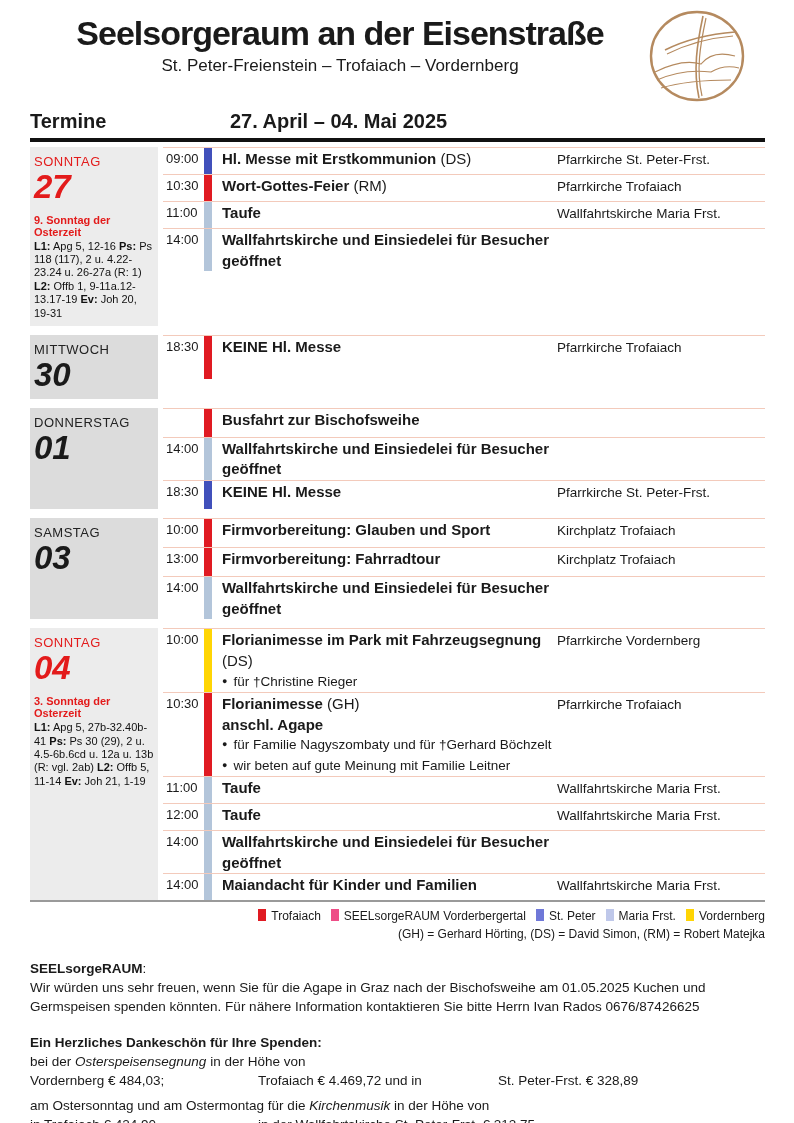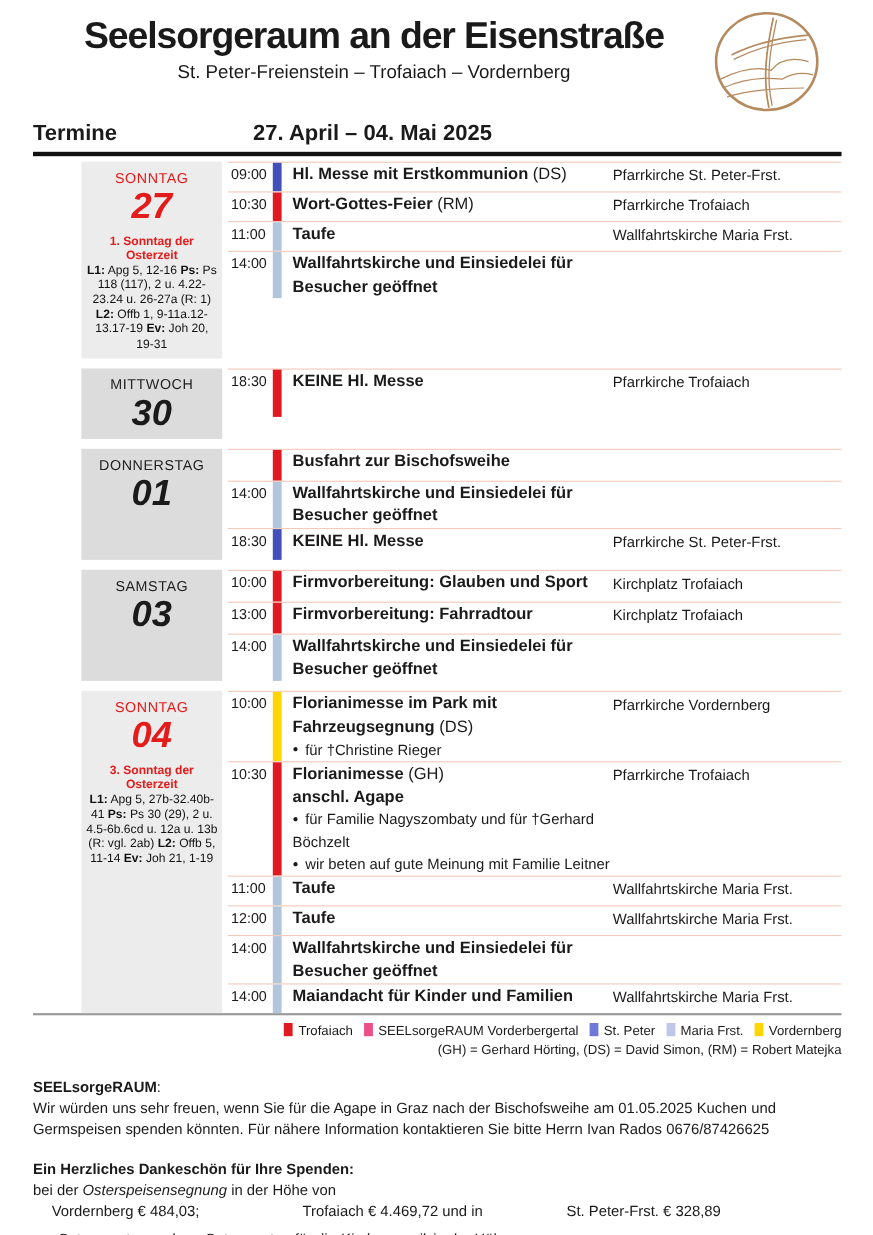--- a/index.html
+++ b/index.html
@@ -16,21 +16,21 @@
 
   
   .termine-row { display: flex; align-items: baseline; margin-top: 8px; }
   .termine-label { font-size: 20px; font-weight: bold; width: 200px; }
   .termine-dates { font-size: 20px; font-weight: bold; }
   .thick-rule { height: 4px; background: #111; margin-top: 5px; }
 
   
   .schedule { margin-top: 5px; border-bottom: 2px solid #9a9a9a; }
   .day-section { display: flex; margin-bottom: 9px; }
-  .day-block { width: 128px; flex: 0 0 128px; background: #dcdcdc; text-align: center; padding: 7px 4px 6px 4px; margin-left: 44px; }
+  .day-block { width: 128px; flex: 0 0 128px; background: #dcdcdc; padding: 7px 4px 6px 4px; }
   .day-block.sunday { background: #ececec; }
   .day-name { font-size: 13px; letter-spacing: 0.5px; color: #222; }
   .day-block.sunday .day-name { color: #e31b1b; }
   .day-number { font-size: 33px; font-weight: bold; line-height: 1.05; margin-top: 1px; font-style: italic; }
   .day-block.sunday .day-number { color: #e31b1b; }
   .day-feast { font-size: 11px; font-weight: bold; color: #e31b1b; margin-top: 9px; }
   .day-readings { font-size: 11px; line-height: 1.22; margin-top: 2px; color: #111; }
   .day-events { flex: 1; margin-left: 5px; display: flex; flex-direction: column; }
   .ev-row { display: flex; border-top: 1px solid #f3cabb; min-height: 27px; }
   .ev-time { flex: 0 0 37px; padding-left: 3px; font-size: 13px; padding-top: 3px; }
@@ -48,21 +48,21 @@
 
   
   .legend { text-align: right; font-size: 12px; margin-top: 6px; line-height: 1.45; }
   .lg-item { margin-left: 10px; white-space: nowrap; }
   .lg-sq { display: inline-block; width: 8px; height: 12px; vertical-align: -1px; margin-right: 5px; }
 
   
   .section { margin-top: 17px; font-size: 13.5px; line-height: 1.4; }
   .section h3 { font-size: 13.5px; font-weight: bold; }
   .section h3 .colon { font-weight: normal; }
-  .cols { display: flex; margin-left: 17px; }
+  .cols { display: flex; }
   .cols .c1 { flex: 0 0 228px; }
   .cols .c2 { flex: 0 0 240px; }
   .cols .c3 { flex: 1; }
   .gap-line { height: 7px; }
 </style>
 </head>
 <body>
 
 <div class="page">
 
@@ -87,21 +87,21 @@
     <span class="termine-label">Termine</span>
     <span class="termine-dates">27. April – 04. Mai 2025</span>
   </div>
   <div class="thick-rule"></div>
 
   <div class="schedule">
       <div class="day-section">
         <div class="day-block sunday">
           <div class="day-name">SONNTAG</div>
           <div class="day-number">27</div>
-          <div class="day-feast">1. Sonntag der Osterzeit</div>
+          <div class="day-feast">9. Sonntag der Osterzeit</div>
           <div class="day-readings"><b>L1:</b> Apg 5, 12-16 <b>Ps:</b> Ps 118 (117), 2 u. 4.22-23.24 u. 26-27a (R: 1) <b>L2:</b> Offb 1, 9-11a.12-13.17-19 <b>Ev:</b> Joh 20, 19-31</div>
         </div>
         <div class="day-events">
           <div class="ev-row">
             <span class="ev-time">09:00</span>
             <span class="ev-bar" style="background: rgb(65, 80, 187);"></span>
             <div class="ev-main">
               <div class="ev-title"><b>Hl. Messe mit Erstkommunion</b> <span class="sfx">(DS)</span></div>
             </div>
             <div class="ev-loc">Pfarrkirche St. Peter-Frst.</div>

